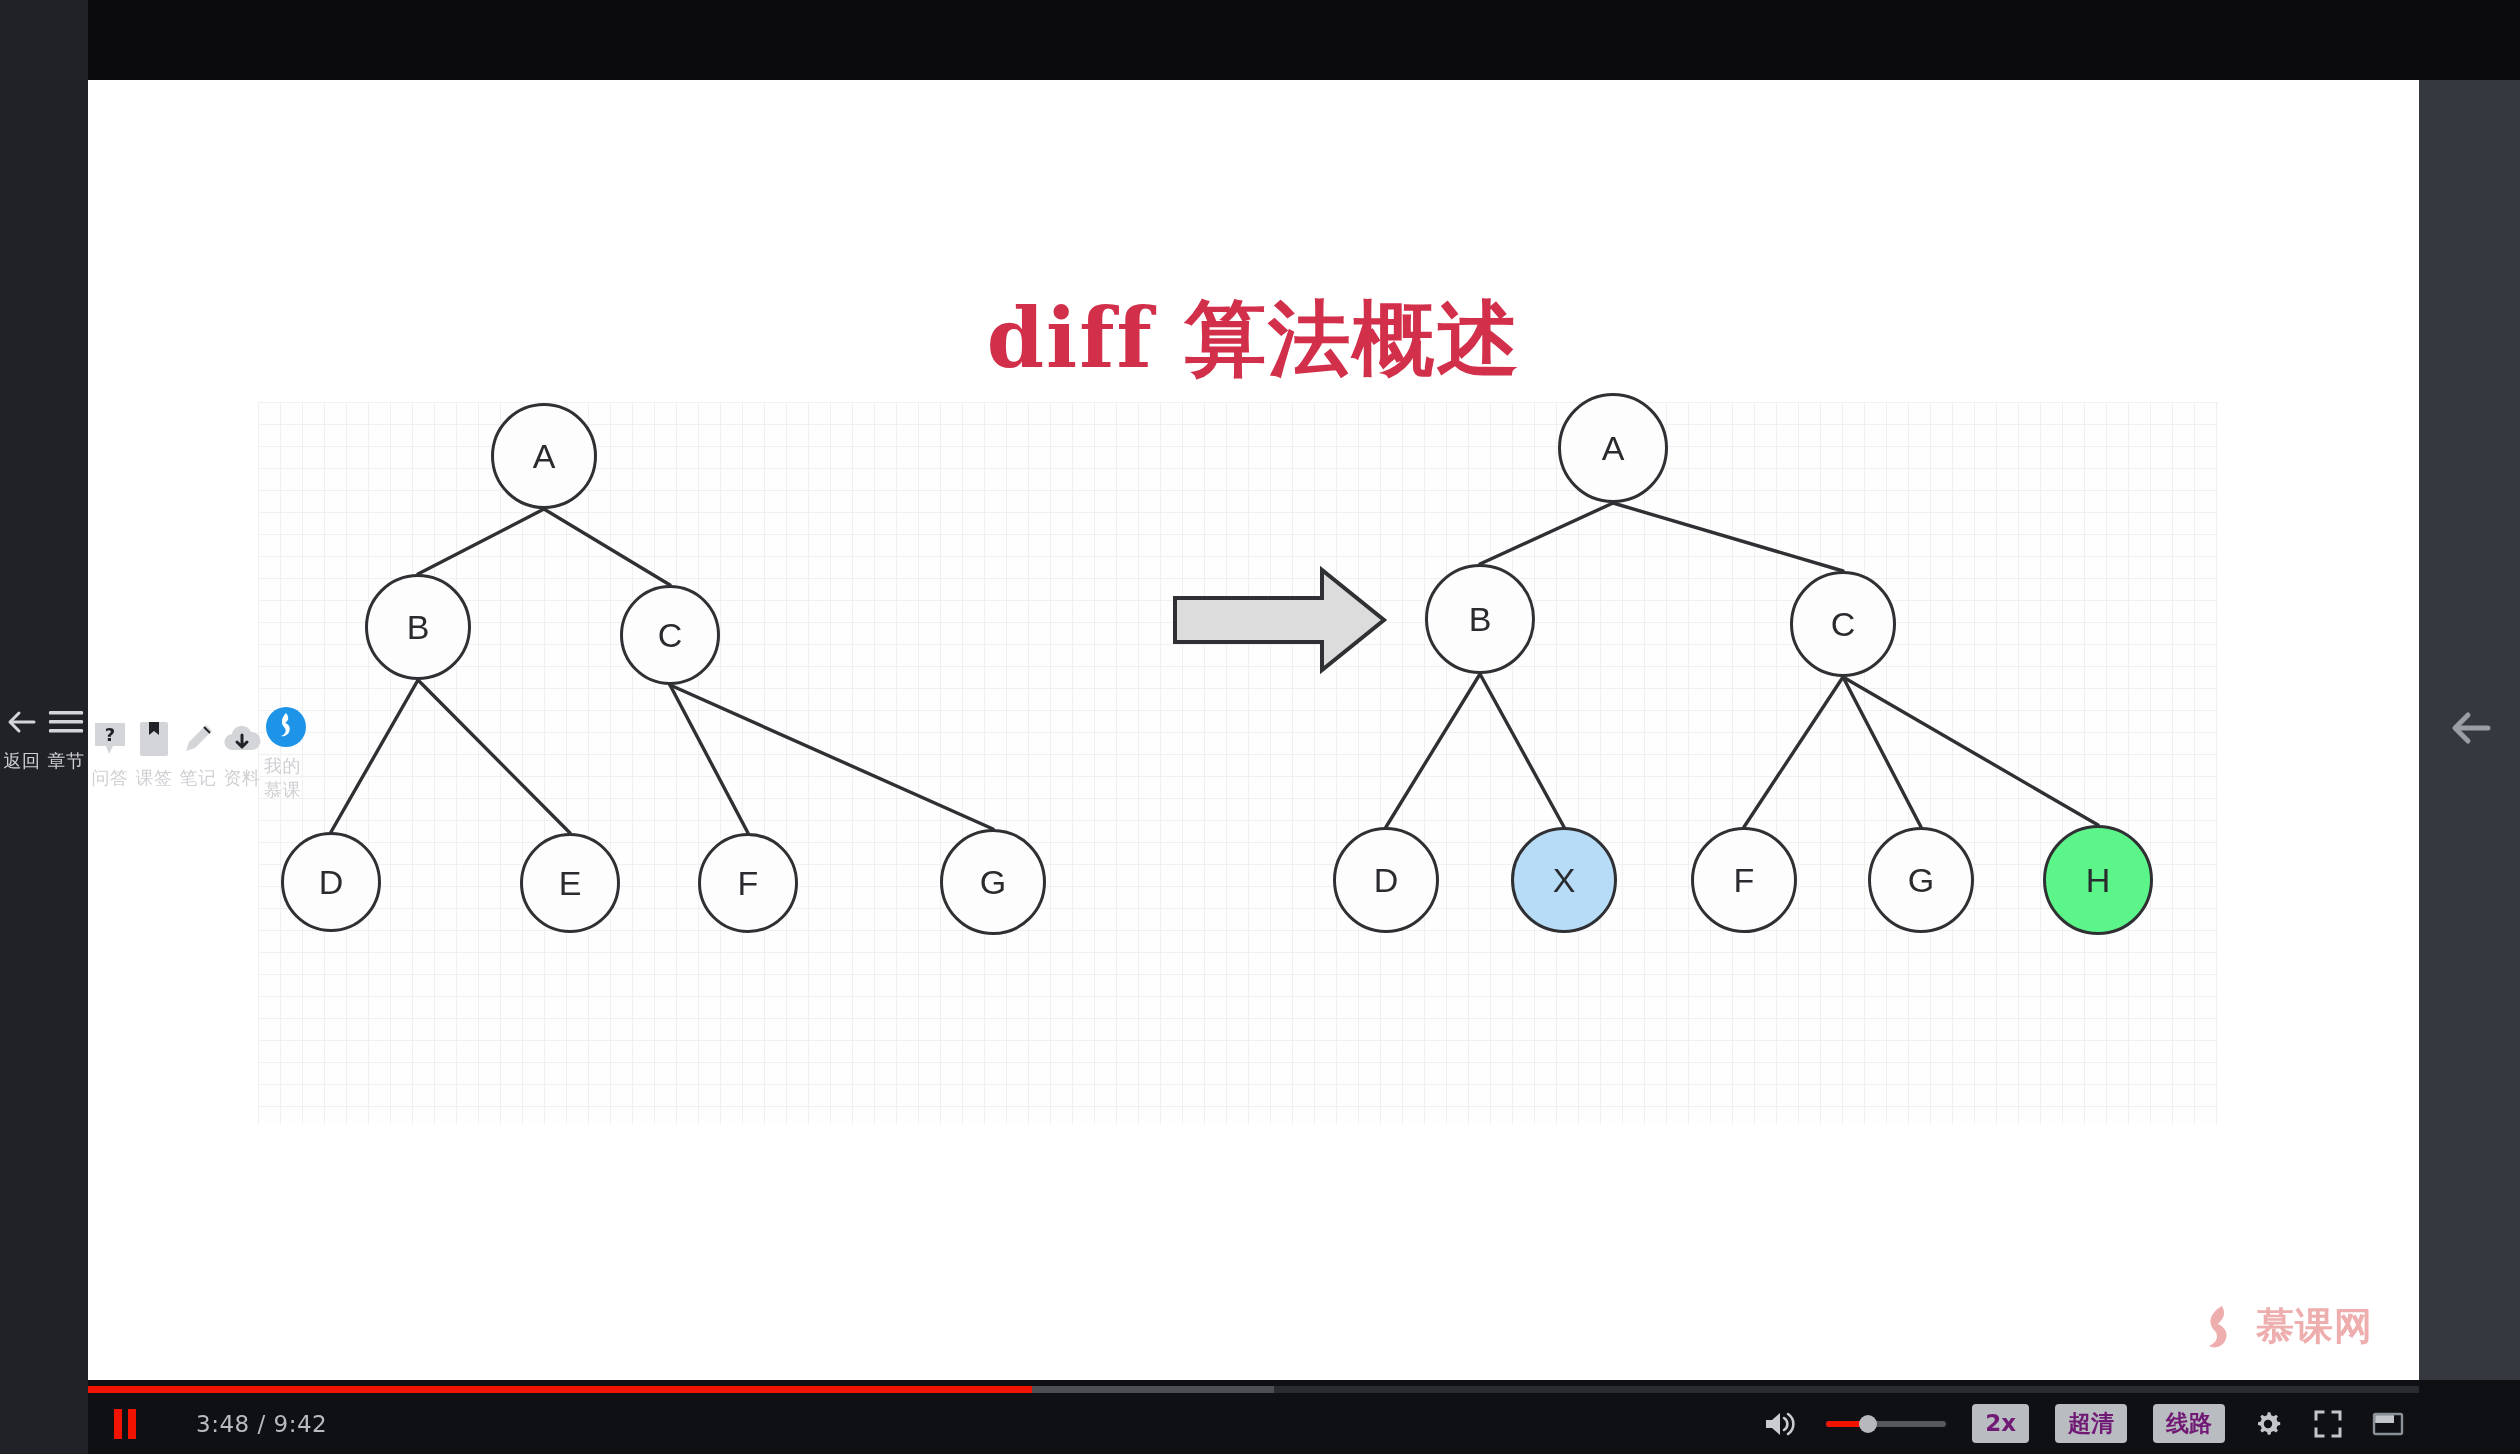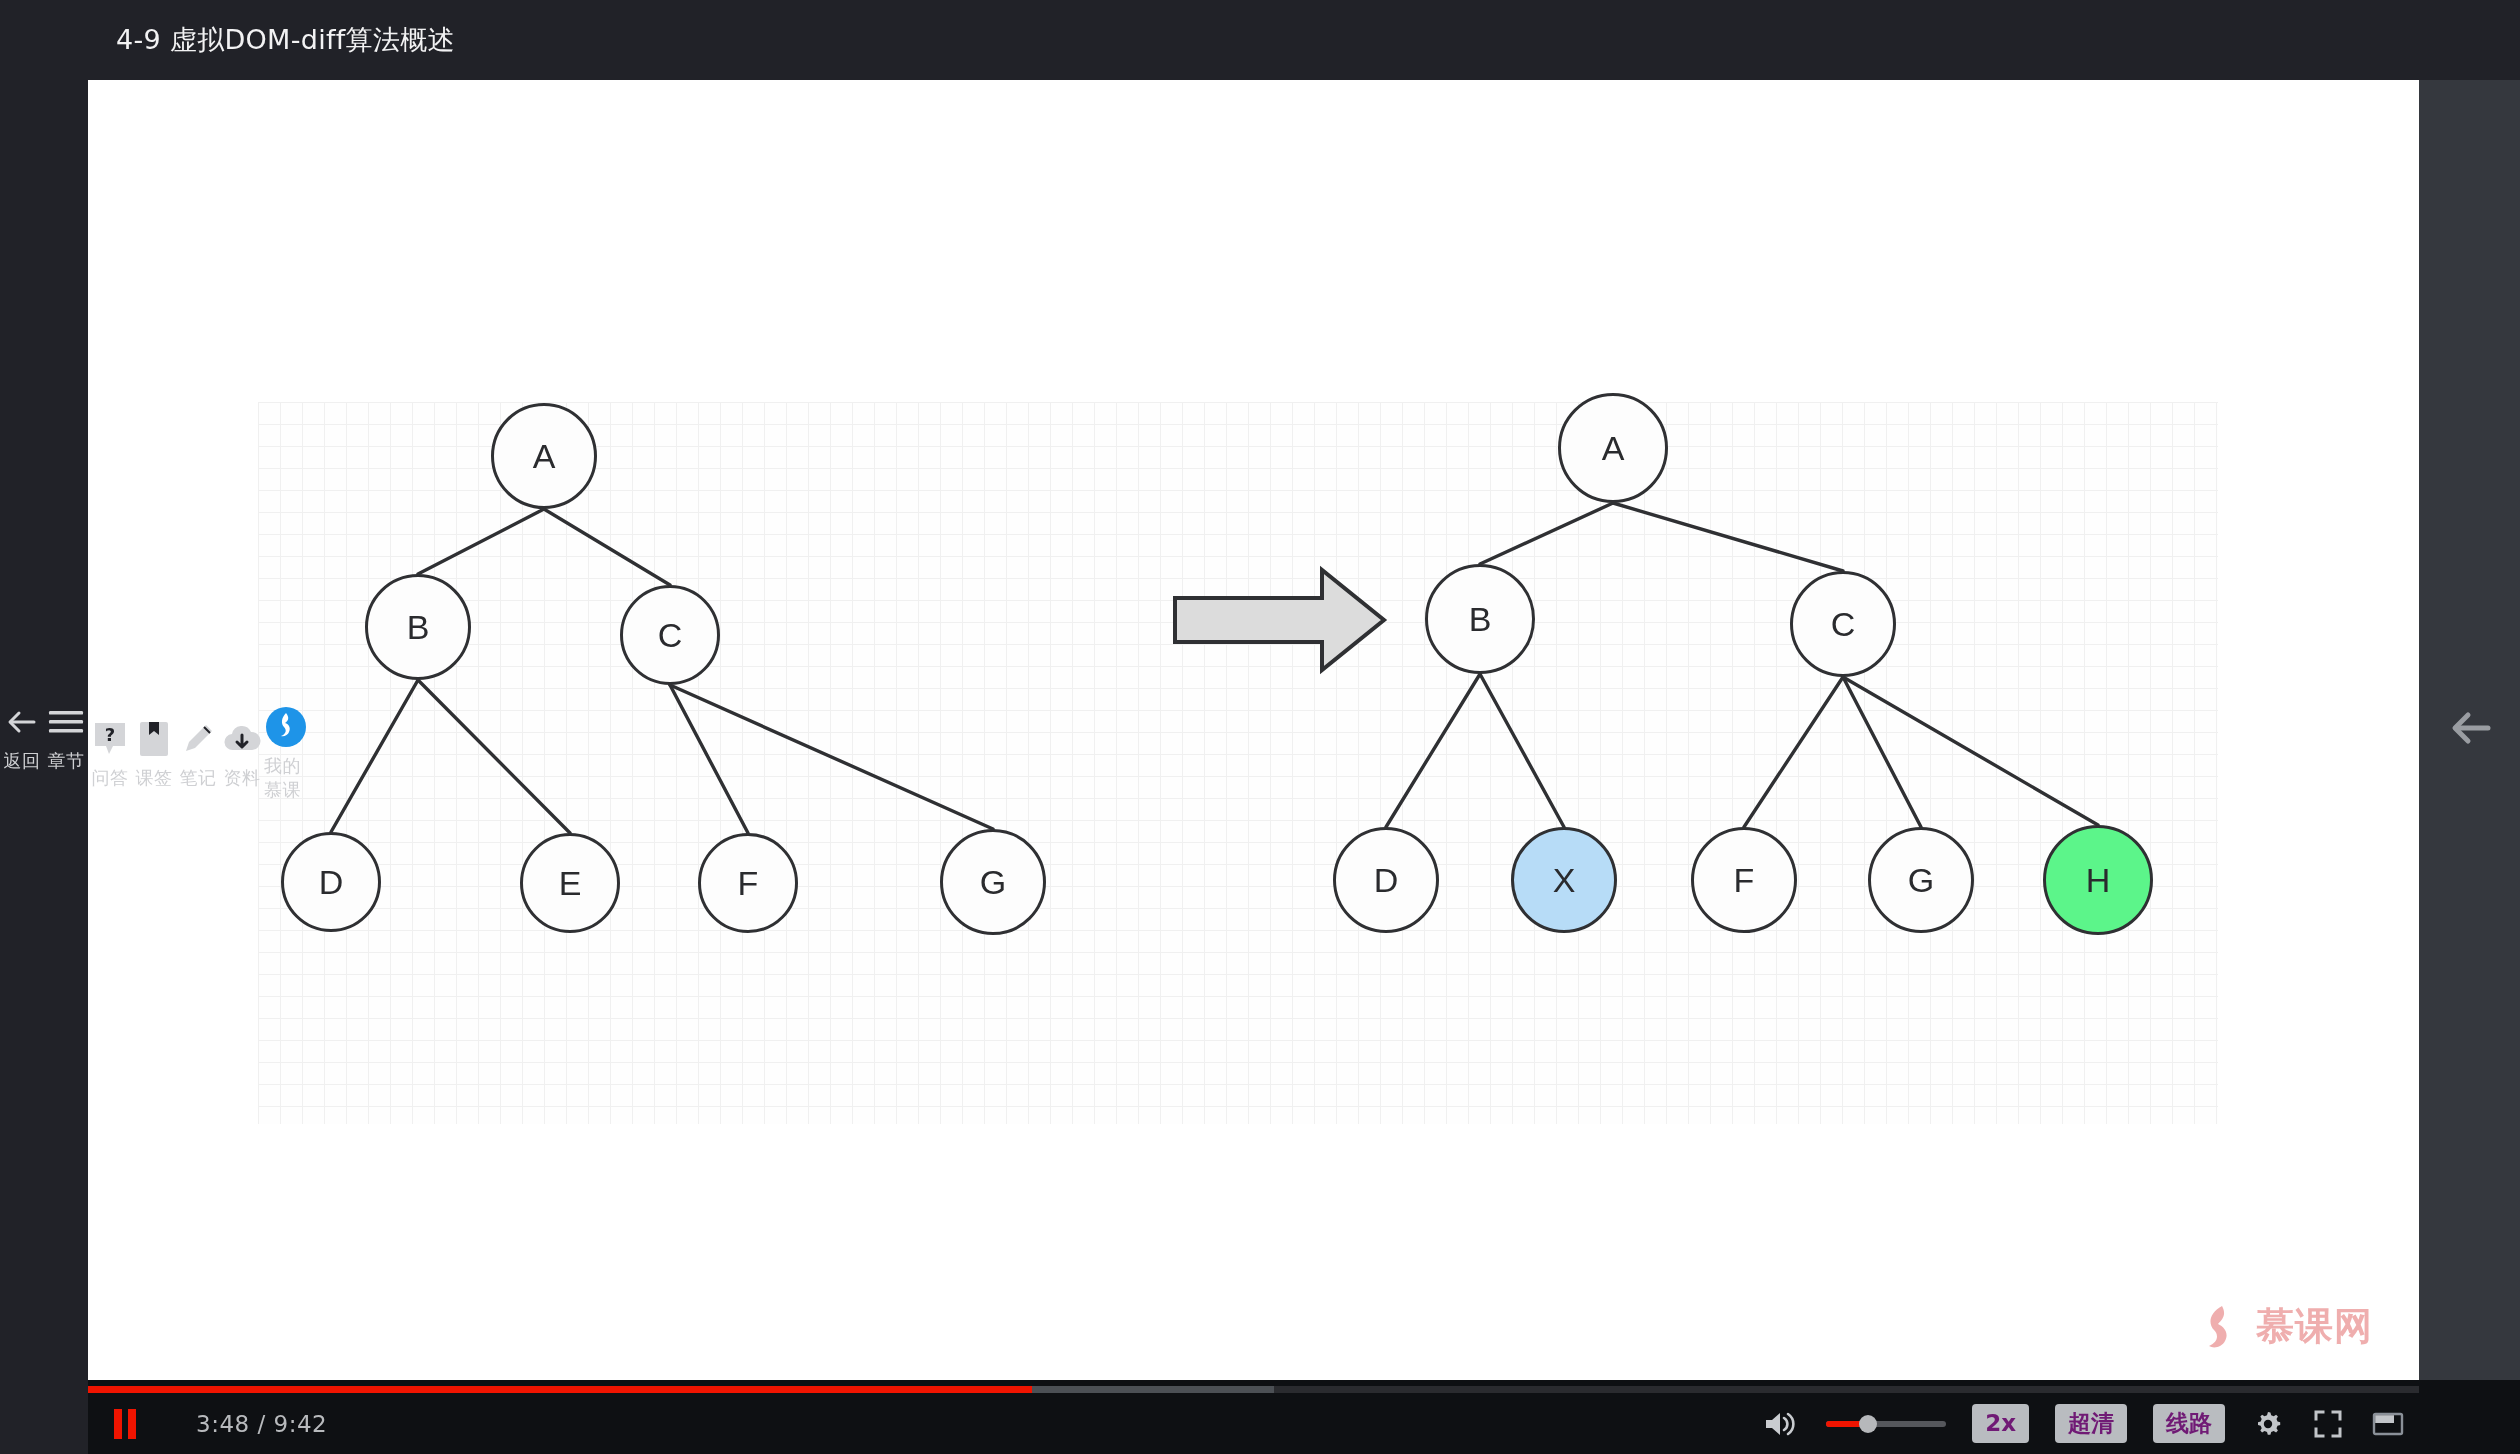--- a/index.html
+++ b/index.html
@@ -315,27 +315,25 @@
           <path d="M21 7 c4 5 2 8 -1 10 c4 1 6 5 4 9 c-1 3 -5 5 -8 4 c5 -2 6 -6 3 -9 c-3 -3 -3 -9 2 -14 Z" fill="#ffffff"></path>
         </svg>
       </span>
       <span class="rail-label">我的慕课</span>
     </div>
 
   </nav>
 
   <div id="rail-footer"></div>
 
-  <header id="topbar">
-    <span class="title">4-9 虚拟DOM-diff算法概述</span>
-  </header>
 
   <div id="stage">
     <div id="slide">
 
+      <div id="slide-title">diff 算法概述</div>
 
       <div id="diagram">
         <div id="grid"></div>
 
         <svg id="edges" viewBox="0 0 1960 722">
           <g stroke="#2f3033" stroke-width="3.4" fill="none" stroke-linecap="round">
 
             <line x1="286" y1="107" x2="160" y2="172"></line>
             <line x1="286" y1="107" x2="412" y2="183"></line>
             <line x1="160" y1="278" x2="73" y2="430"></line>

